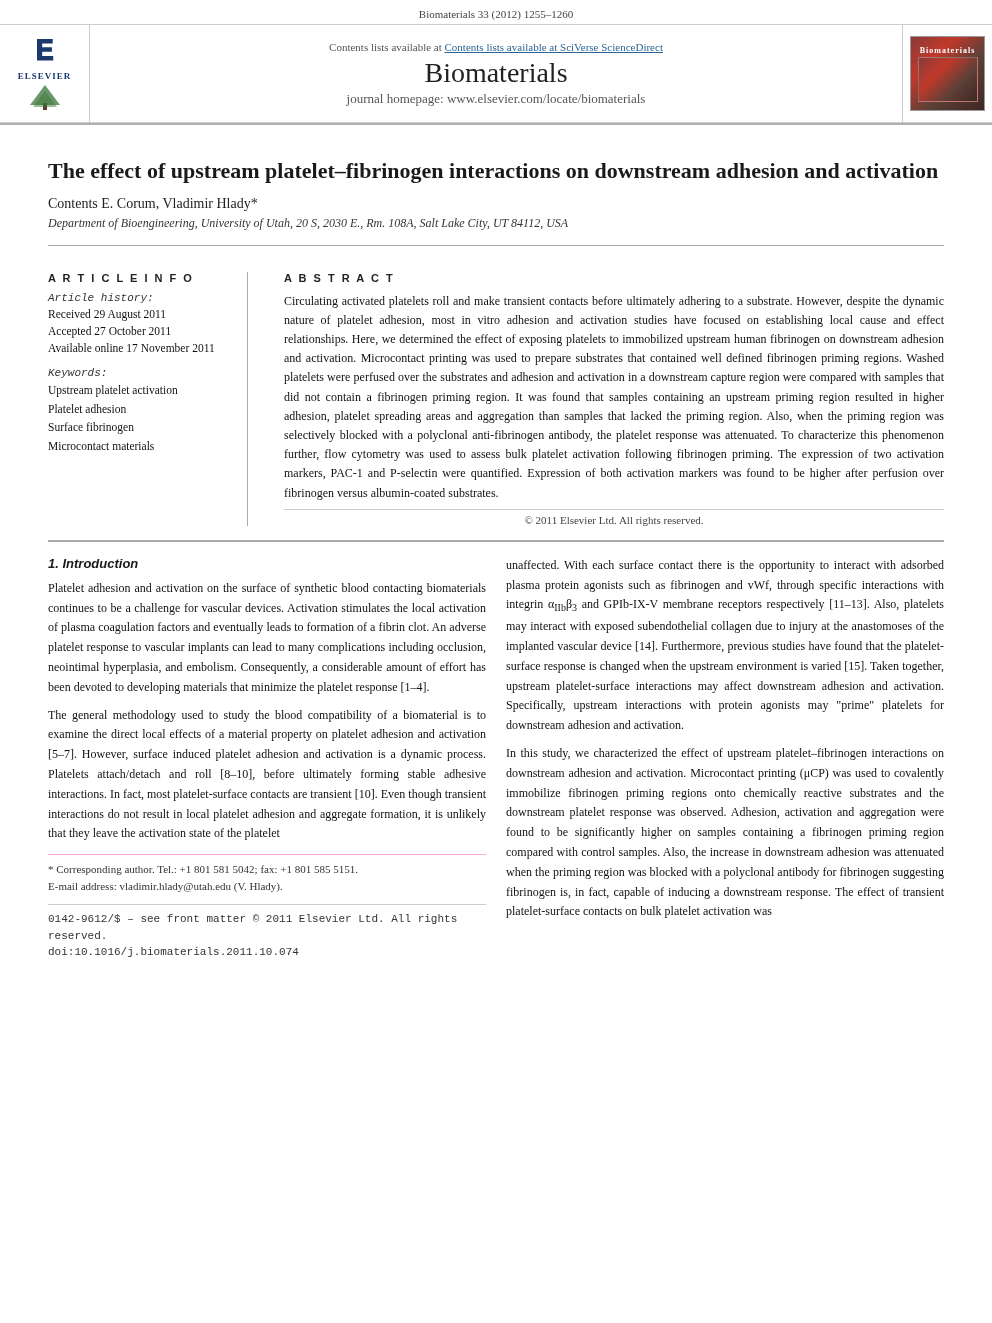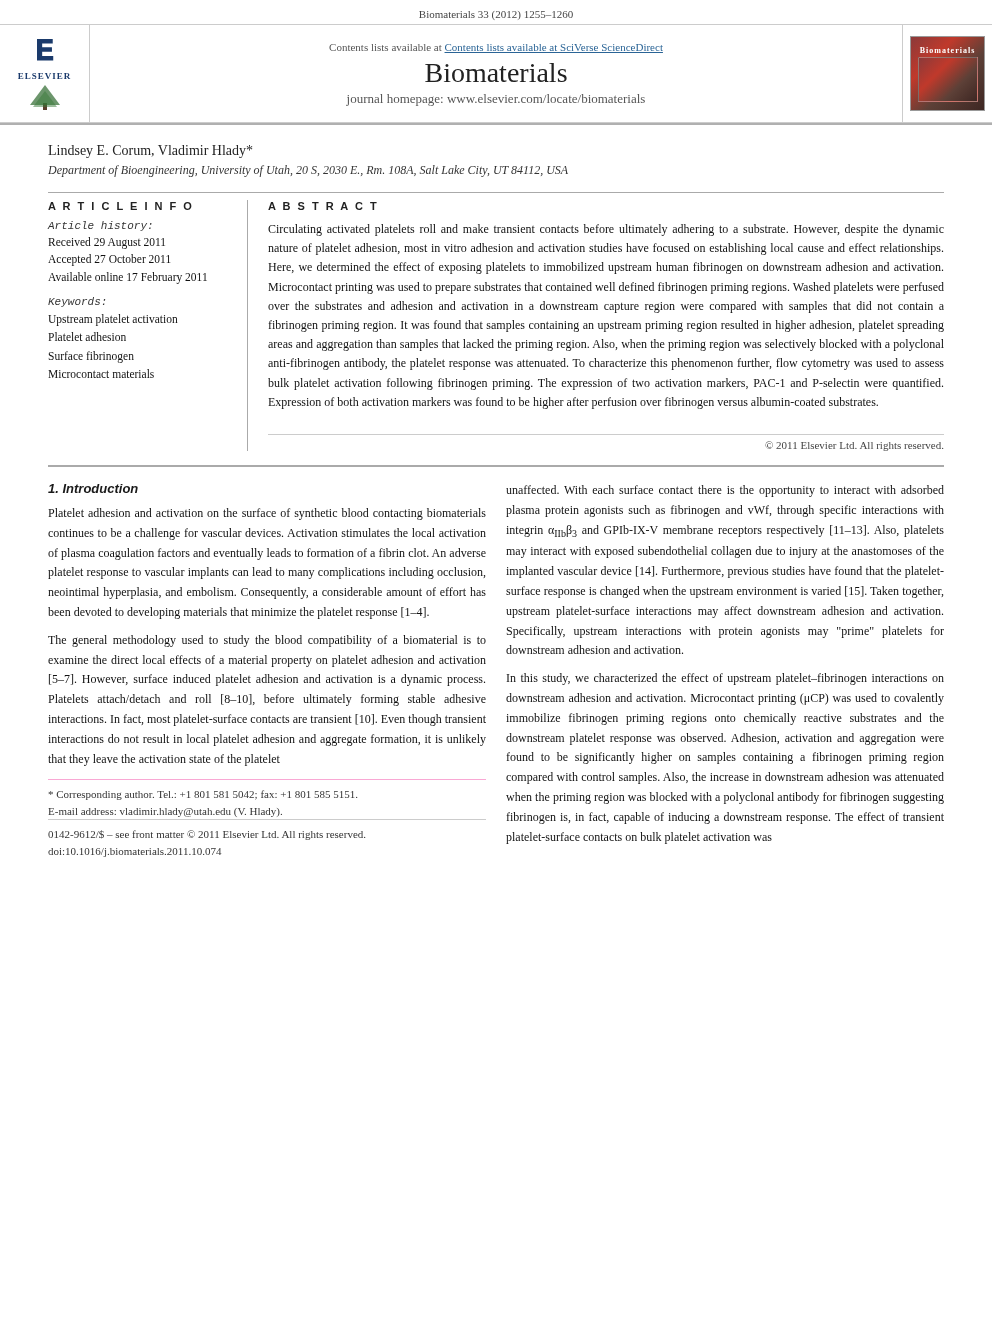--- a/index.html
+++ b/index.html
@@ -118,24 +118,24 @@
     }
     .affiliation {
       font-size: 12px;
       font-style: italic;
       color: #333;
       margin-bottom: 14px;
     }
     
     .two-col {
       display: flex;
-      gap: 20px;
+      gap: 36px;
       margin-bottom: 14px;
       border-top: 1px solid #aaa;
-      padding-top: 7px;
+      padding-top: 26px;
     }
     .col-left {
       width: 200px;
       min-width: 200px;
       border-right: 1px solid #aaa;
       padding-right: 14px;
     }
     .col-right {
       flex: 1;
     }
@@ -171,22 +171,22 @@
     .abstract-text {
       font-size: 12px;
       line-height: 1.6;
       color: #111;
       text-align: justify;
     }
     .abstract-text p { margin-bottom: 0; }
     .copyright-line {
       font-size: 11px;
       color: #444;
-      text-align: right;
-      margin-top: 22px;
+      text-align: center;
+      margin-top: 6px;
       border-top: 1px solid #ccc;
       padding-top: 4px;
     }
     
     .main-two-col {
       display: flex;
       gap: 20px;
       border-top: 2px solid #aaa;
       padding-top: 14px;
     }
@@ -215,24 +215,26 @@
       border-top: 1px solid #f9a8d4;
       margin-top: 10px;
       padding-top: 6px;
     }
     .footnote-text {
       font-size: 11px;
       color: #333;
       line-height: 1.5;
     }
     .bottom-info {
+      margin-top: 10px;
       font-size: 11px;
       color: #333;
       border-top: 1px solid #ccc;
       padding-top: 6px;
+      font-family: Liberation Mono, monospace;
     }
   </style>
 </head>
 <body>
 
 <div class="page">
 
   <div class="journal-header">
     <div class="journal-ref-line">
       <span>Biomaterials 33 (2012) 1255–1260</span>
@@ -266,37 +268,38 @@
         <div class="biomaterials-badge">
           <div style="font-size:8px;letter-spacing:1px;">Biomaterials</div>
           <div style="width:60px;height:45px;background:linear-gradient(135deg,#8B3A3A,#c0392b,#5D4037,#3E2723);margin-top:2px;border:1px solid rgba(255,255,255,0.3);"></div>
         </div>
       </div>
     </div>
   </div>
 
   <div class="article-body">
 
+    <div class="article-title" style="margin-top:14px;">The effect of upstream platelet–fibrinogen interactions on downstream adhesion and activation</div>
 
     <div class="authors">
-      <span>Lindsey E. Corum, Vladimir Hlady*</span>
+      <span>Contents E. Corum, Vladimir Hlady*</span>
     </div>
 
     <div class="affiliation">Department of Bioengineering, University of Utah, 20 S, 2030 E., Rm. 108A, Salt Lake City, UT 84112, USA</div>
 
     <div class="two-col">
 
       <div class="col-left">
         <div class="section-heading">A R T I C L E   I N F O</div>
 
         <div class="info-group">
           <div class="info-label">Article history:</div>
           <div class="info-value">Received 29 August 2011</div>
           <div class="info-value">Accepted 27 October 2011</div>
-          <div class="info-value">Available online 17 February 2011</div>
+          <div class="info-value">Available online 17 November 2011</div>
         </div>
 
         <div class="info-group">
           <div class="info-label">Keywords:</div>
           <div class="keyword-item">Upstream platelet activation</div>
           <div class="keyword-item">Platelet adhesion</div>
           <div class="keyword-item">Surface fibrinogen</div>
           <div class="keyword-item">Microcontact materials</div>
         </div>
       </div>

